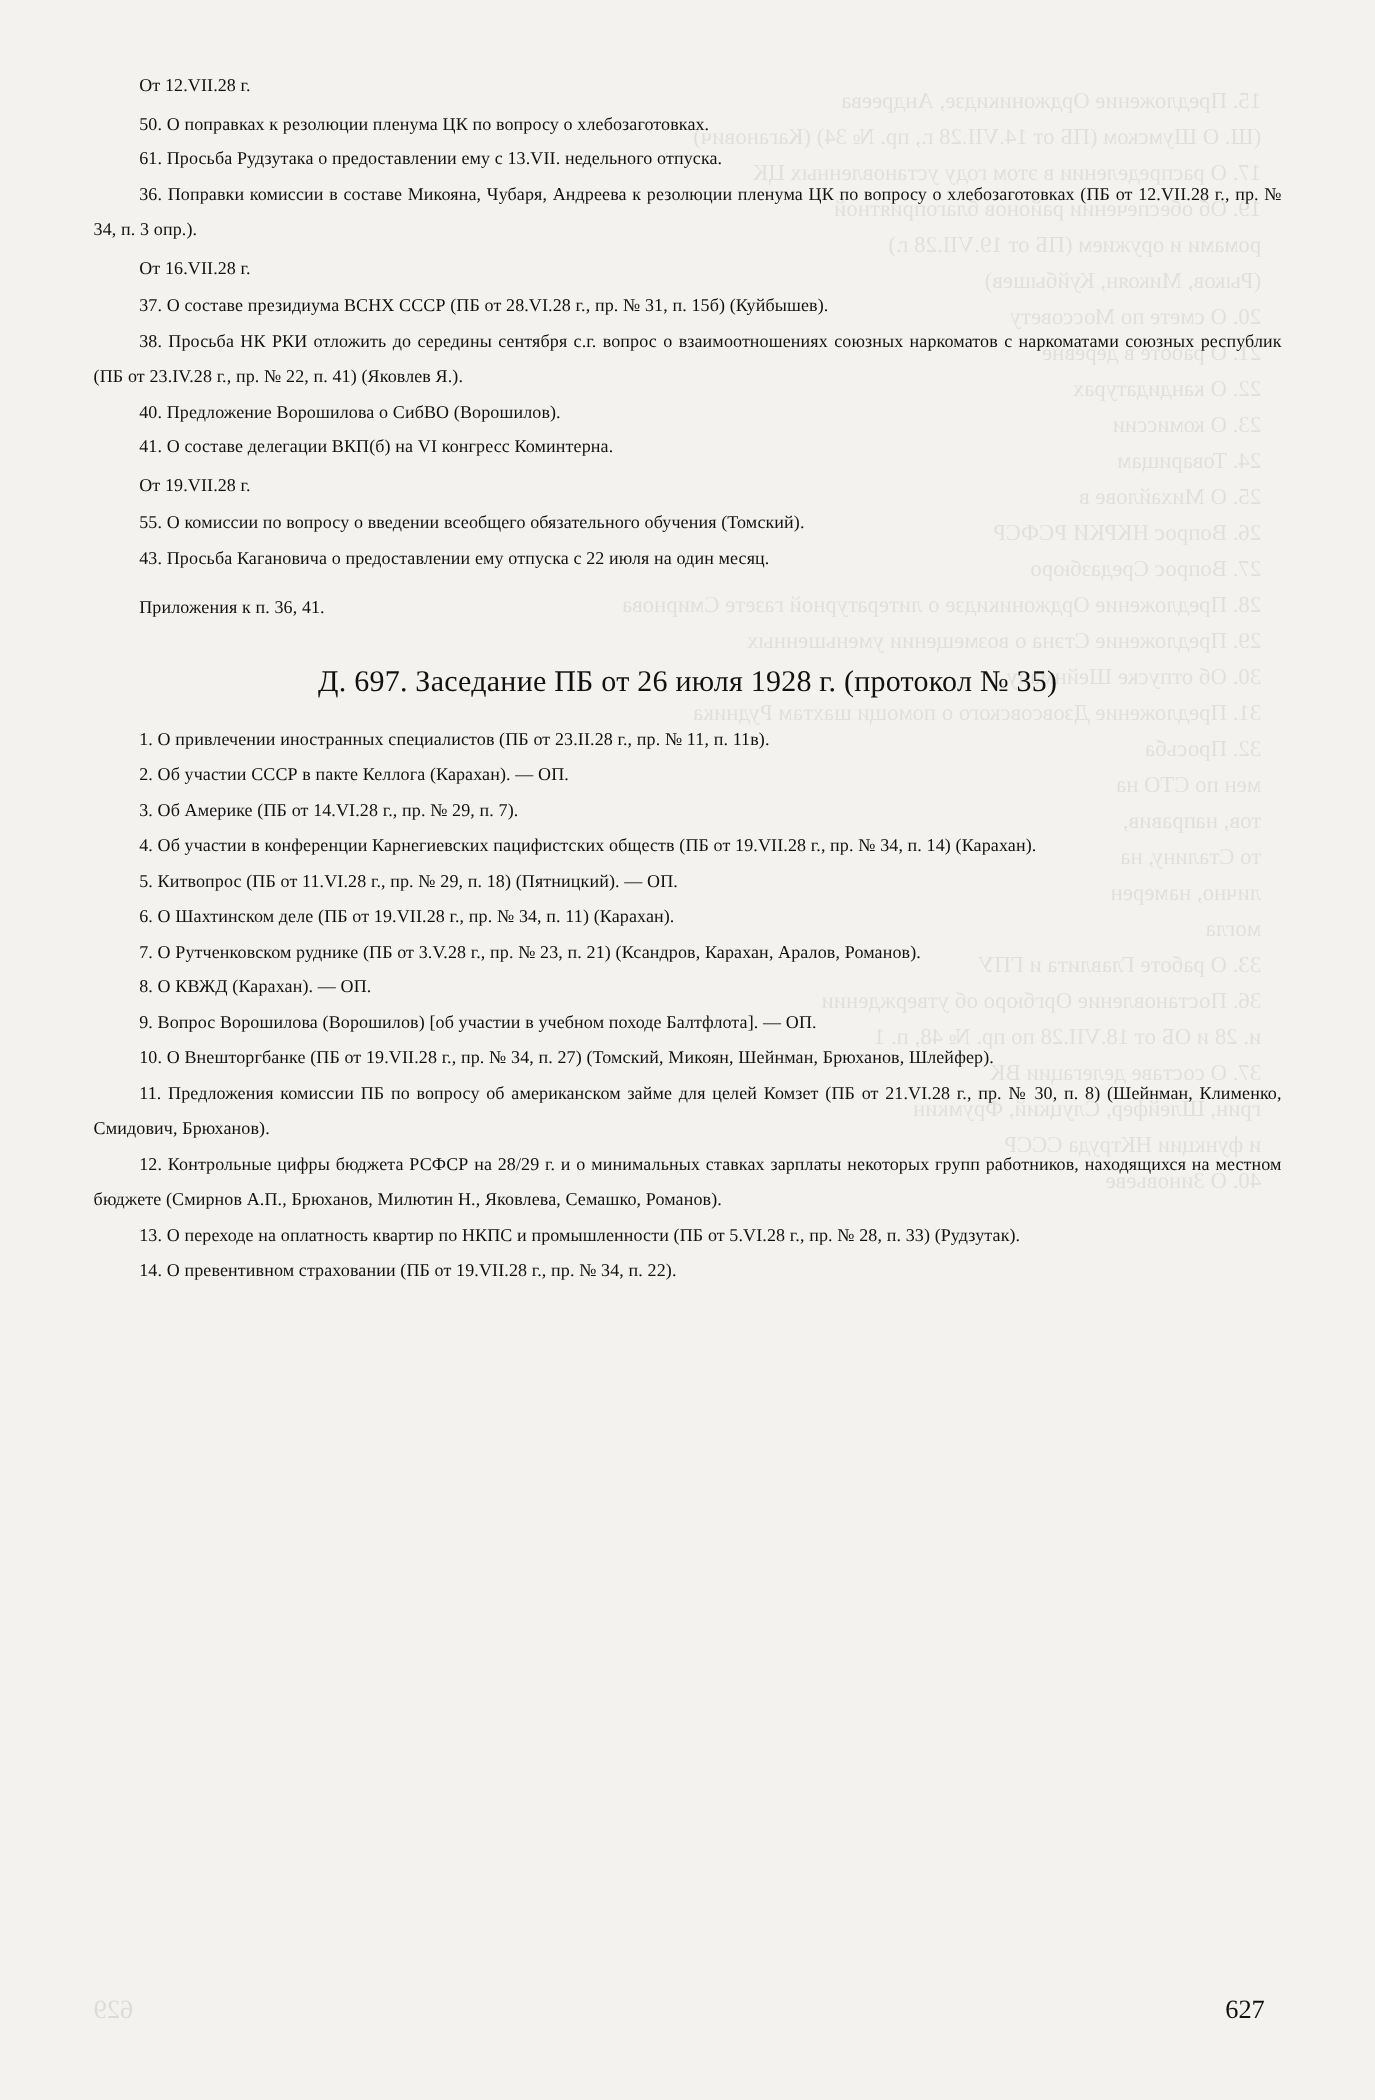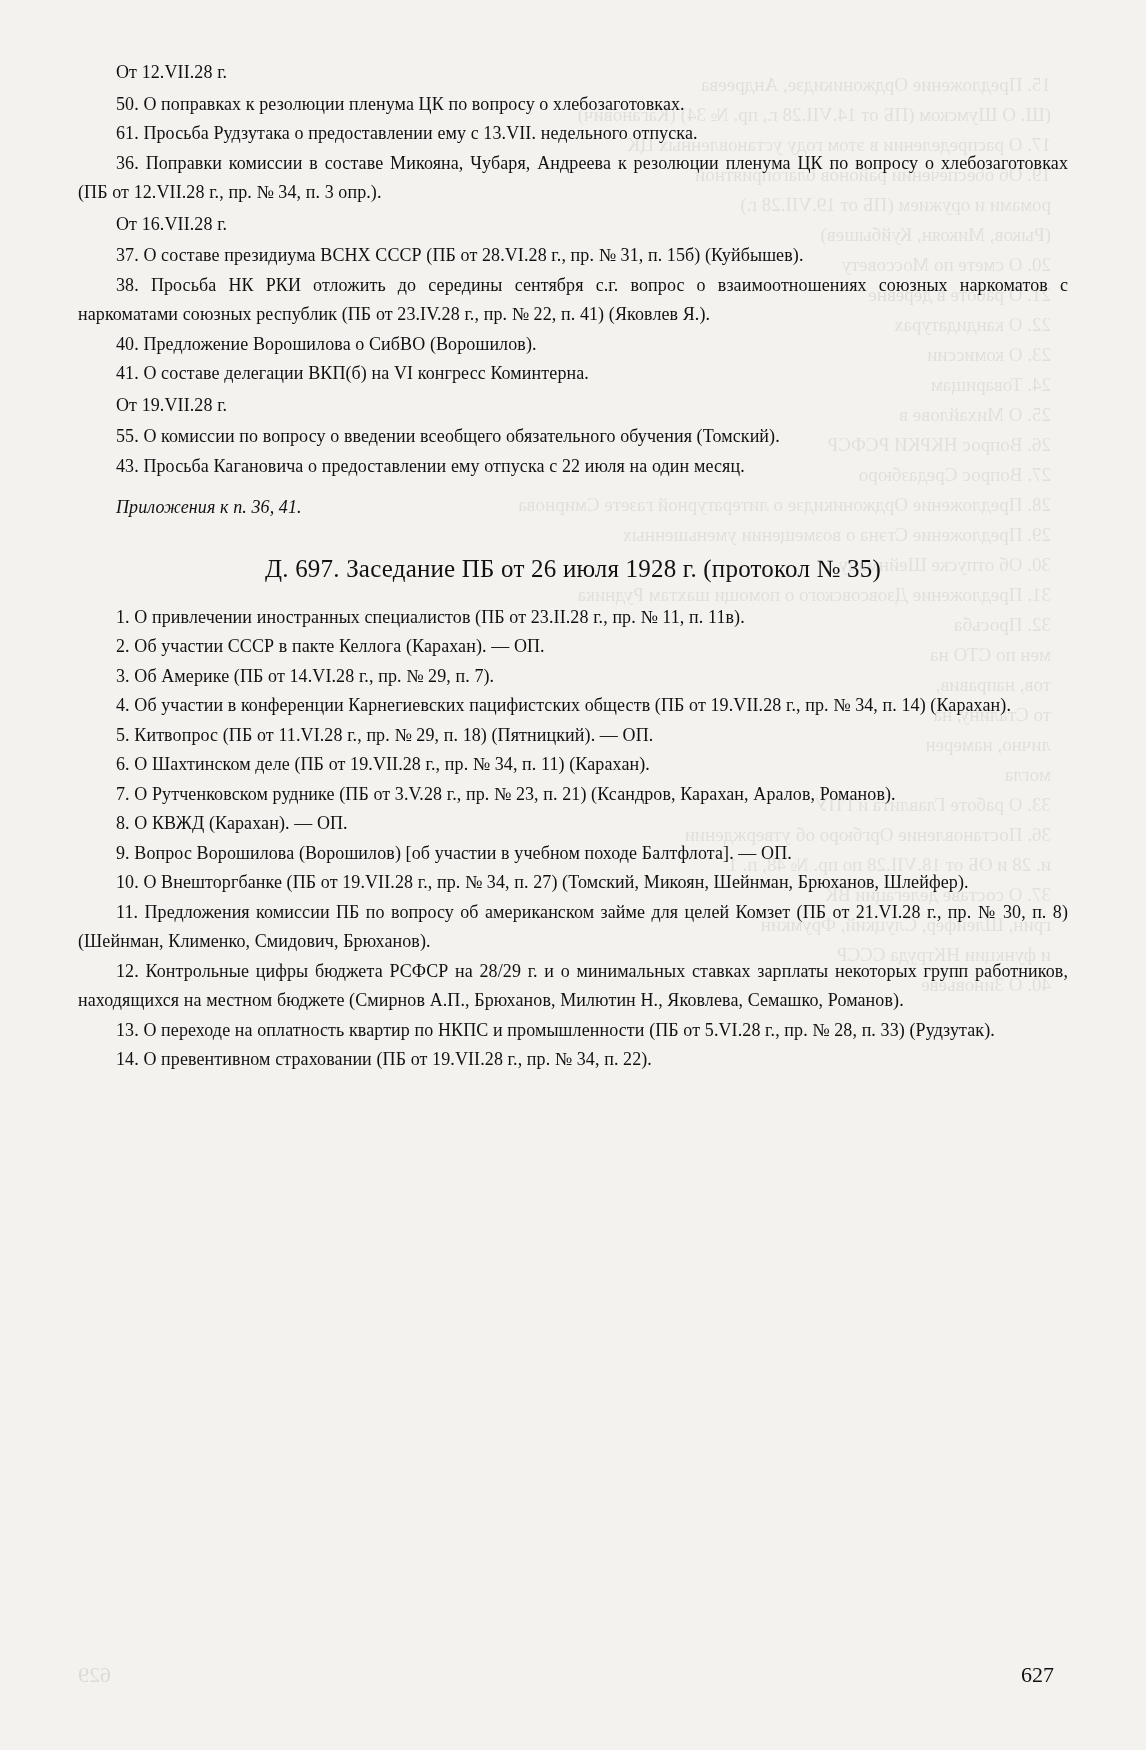--- a/index.html
+++ b/index.html
@@ -33,37 +33,36 @@
     filter: blur(0.4px);
   }
   .content {
     position: absolute;
     top: 58px;
     left: 78px;
     width: 990px;
   }
   p {
     margin: 0;
-    font-size: 18px;
+    font-size: 15px;
     line-height: 29.5px;
     text-align: justify;
     text-indent: 38px;
     letter-spacing: 0.1px;
   }
   .datehead {
     text-indent: 38px;
     margin-top: 2px;
     margin-bottom: 2px;
   }
   .datehead.first {
     margin-top: 0;
   }
   .approvals {
     text-indent: 38px;
-    font-style: italic;
     margin-top: 12px;
   }
   h2.session {
     font-size: 25px;
     line-height: 32px;
     font-weight: normal;
     text-align: center;
     margin: 30px 0 18px 0;
     letter-spacing: 0.2px;
   }

